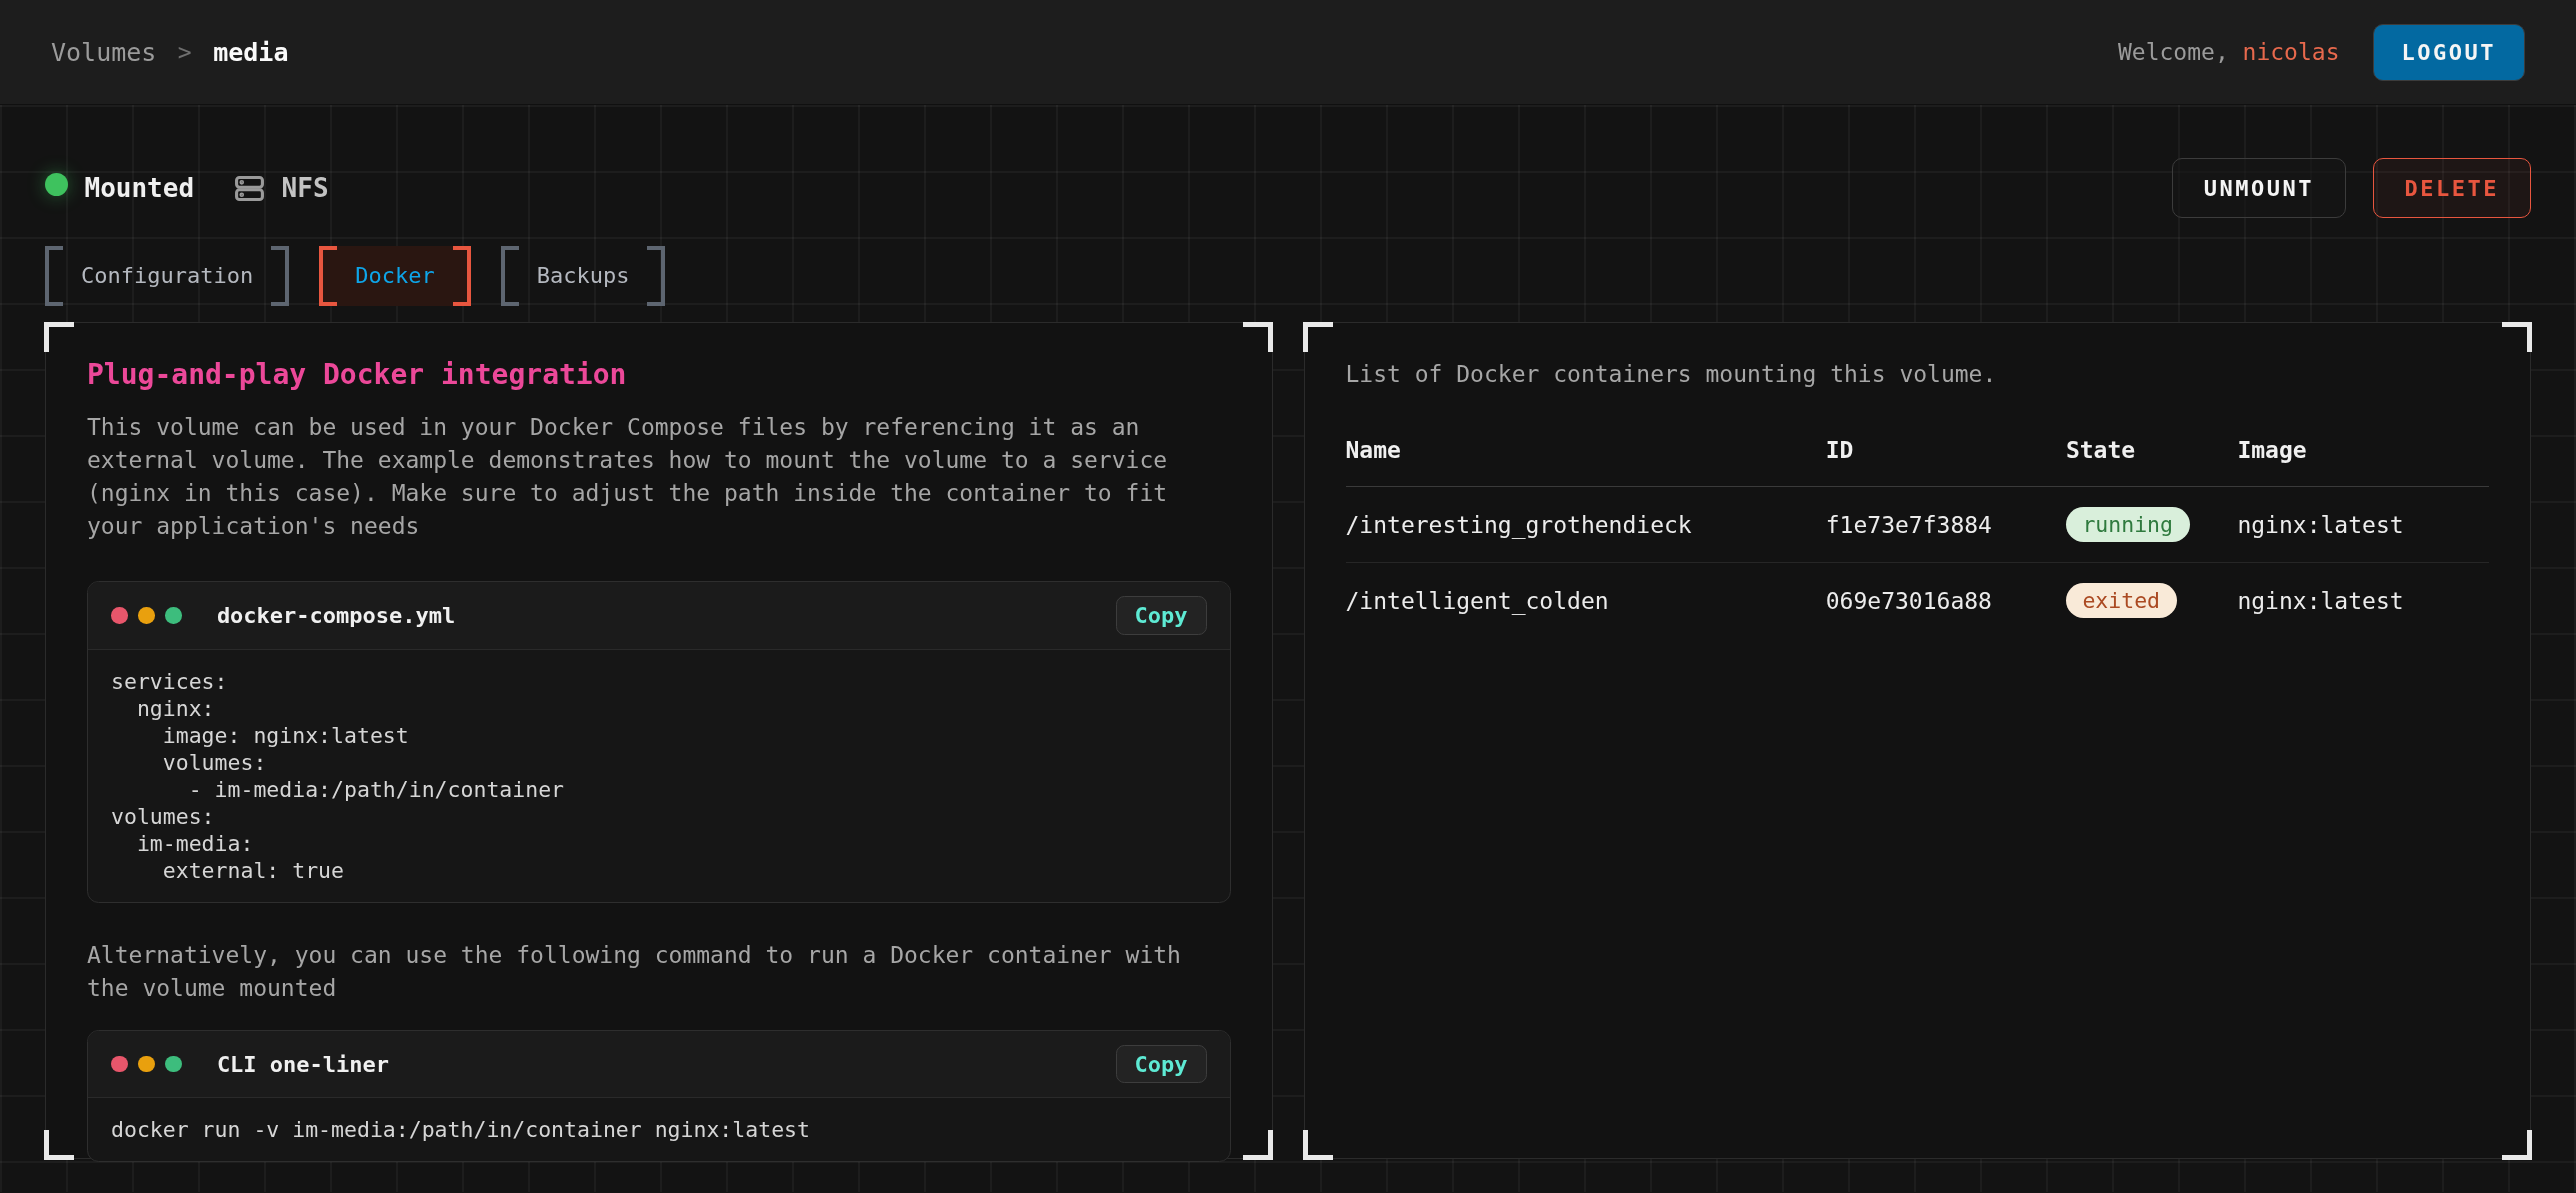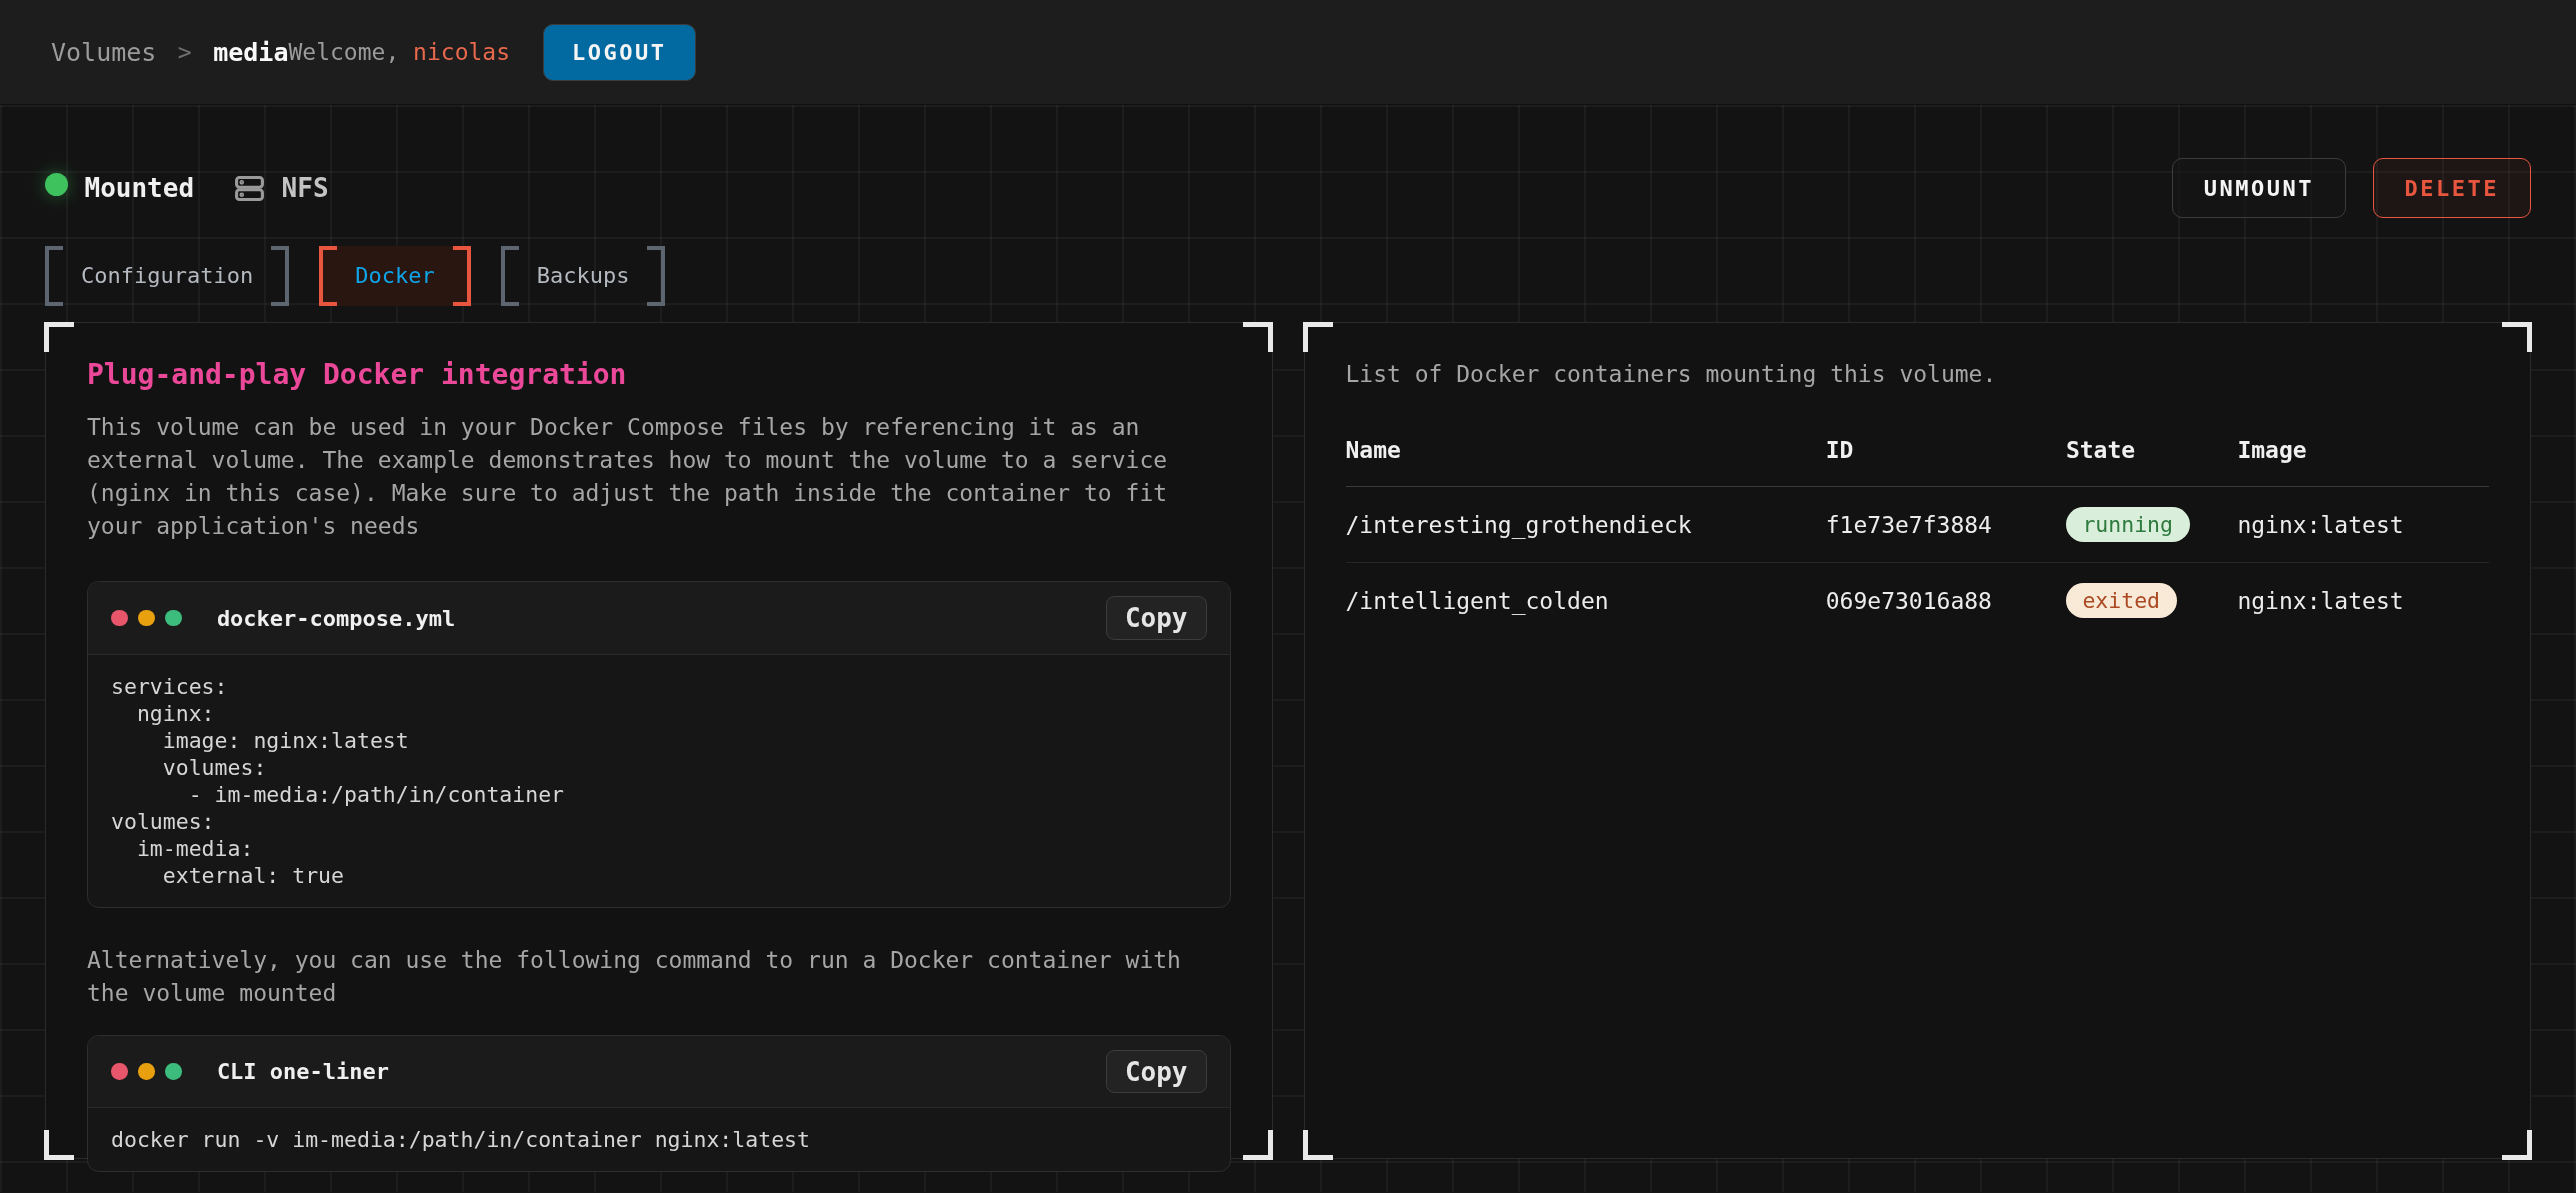--- a/index.html
+++ b/index.html
@@ -6,21 +6,21 @@
   html,body { width:2576px; height:1194px; overflow:hidden; }
   body {
     background:#141414;
     font-family:"DejaVu Sans Mono","Liberation Mono",monospace;
     color:#e8e8e8;
   }
 
   
   .topbar {
     height:105px; background:#1d1d1d; border-bottom:1.7px solid #101010;
-    display:flex; align-items:center; 
+    display:flex; align-items:center; justify-content:space-between;
     padding:0 51px;
   }
   .breadcrumb { display:flex; align-items:center; gap:21.5px; font-size:25px; }
   .crumb-parent { color:#9b9b9b; }
   .crumb-sep { color:#6f6f6f; font-size:23px; }
   .crumb-current { color:#fafafa; font-weight:bold; }
   .topbar-right { display:flex; align-items:center; gap:33px; }
   .welcome { font-size:23px; color:#9b9b9b; }
   .welcome .username { color:#e8694d; }
   .btn {
@@ -98,21 +98,21 @@
     border-bottom:1.7px solid #2a2a2a; padding:14px 23px;
   }
   .dots { display:flex; gap:10.7px; }
   .dot { width:16.5px; height:16.5px; border-radius:50%; }
   .dot.red { background:#e8566b; }
   .dot.amber { background:#e9a00e; }
   .dot.green { background:#3dbd7d; }
   .code-filename { margin-left:35px; font-size:22px; font-weight:bold; color:#f0f0f0; }
   .copy-btn {
     margin-left:auto; background:#232323; border:1.7px solid #3d3d3d; border-radius:8.3px;
-    color:#e5e5e5; font-size:26px; padding:5.8px 18px; font-family:inherit; cursor:pointer;
+    color:#5eead4; font-size:22px; padding:5.8px 18px; font-family:inherit; cursor:pointer;
     letter-spacing:0;
   }
   .code-body { padding:18px 23px; }
   .code-body pre {
     font-family:inherit; font-size:21.5px; line-height:27px; color:#d6d6d6;
     white-space:pre;
   }
   .cli-intro { margin-top:36px; margin-bottom:25px; }
 
   

